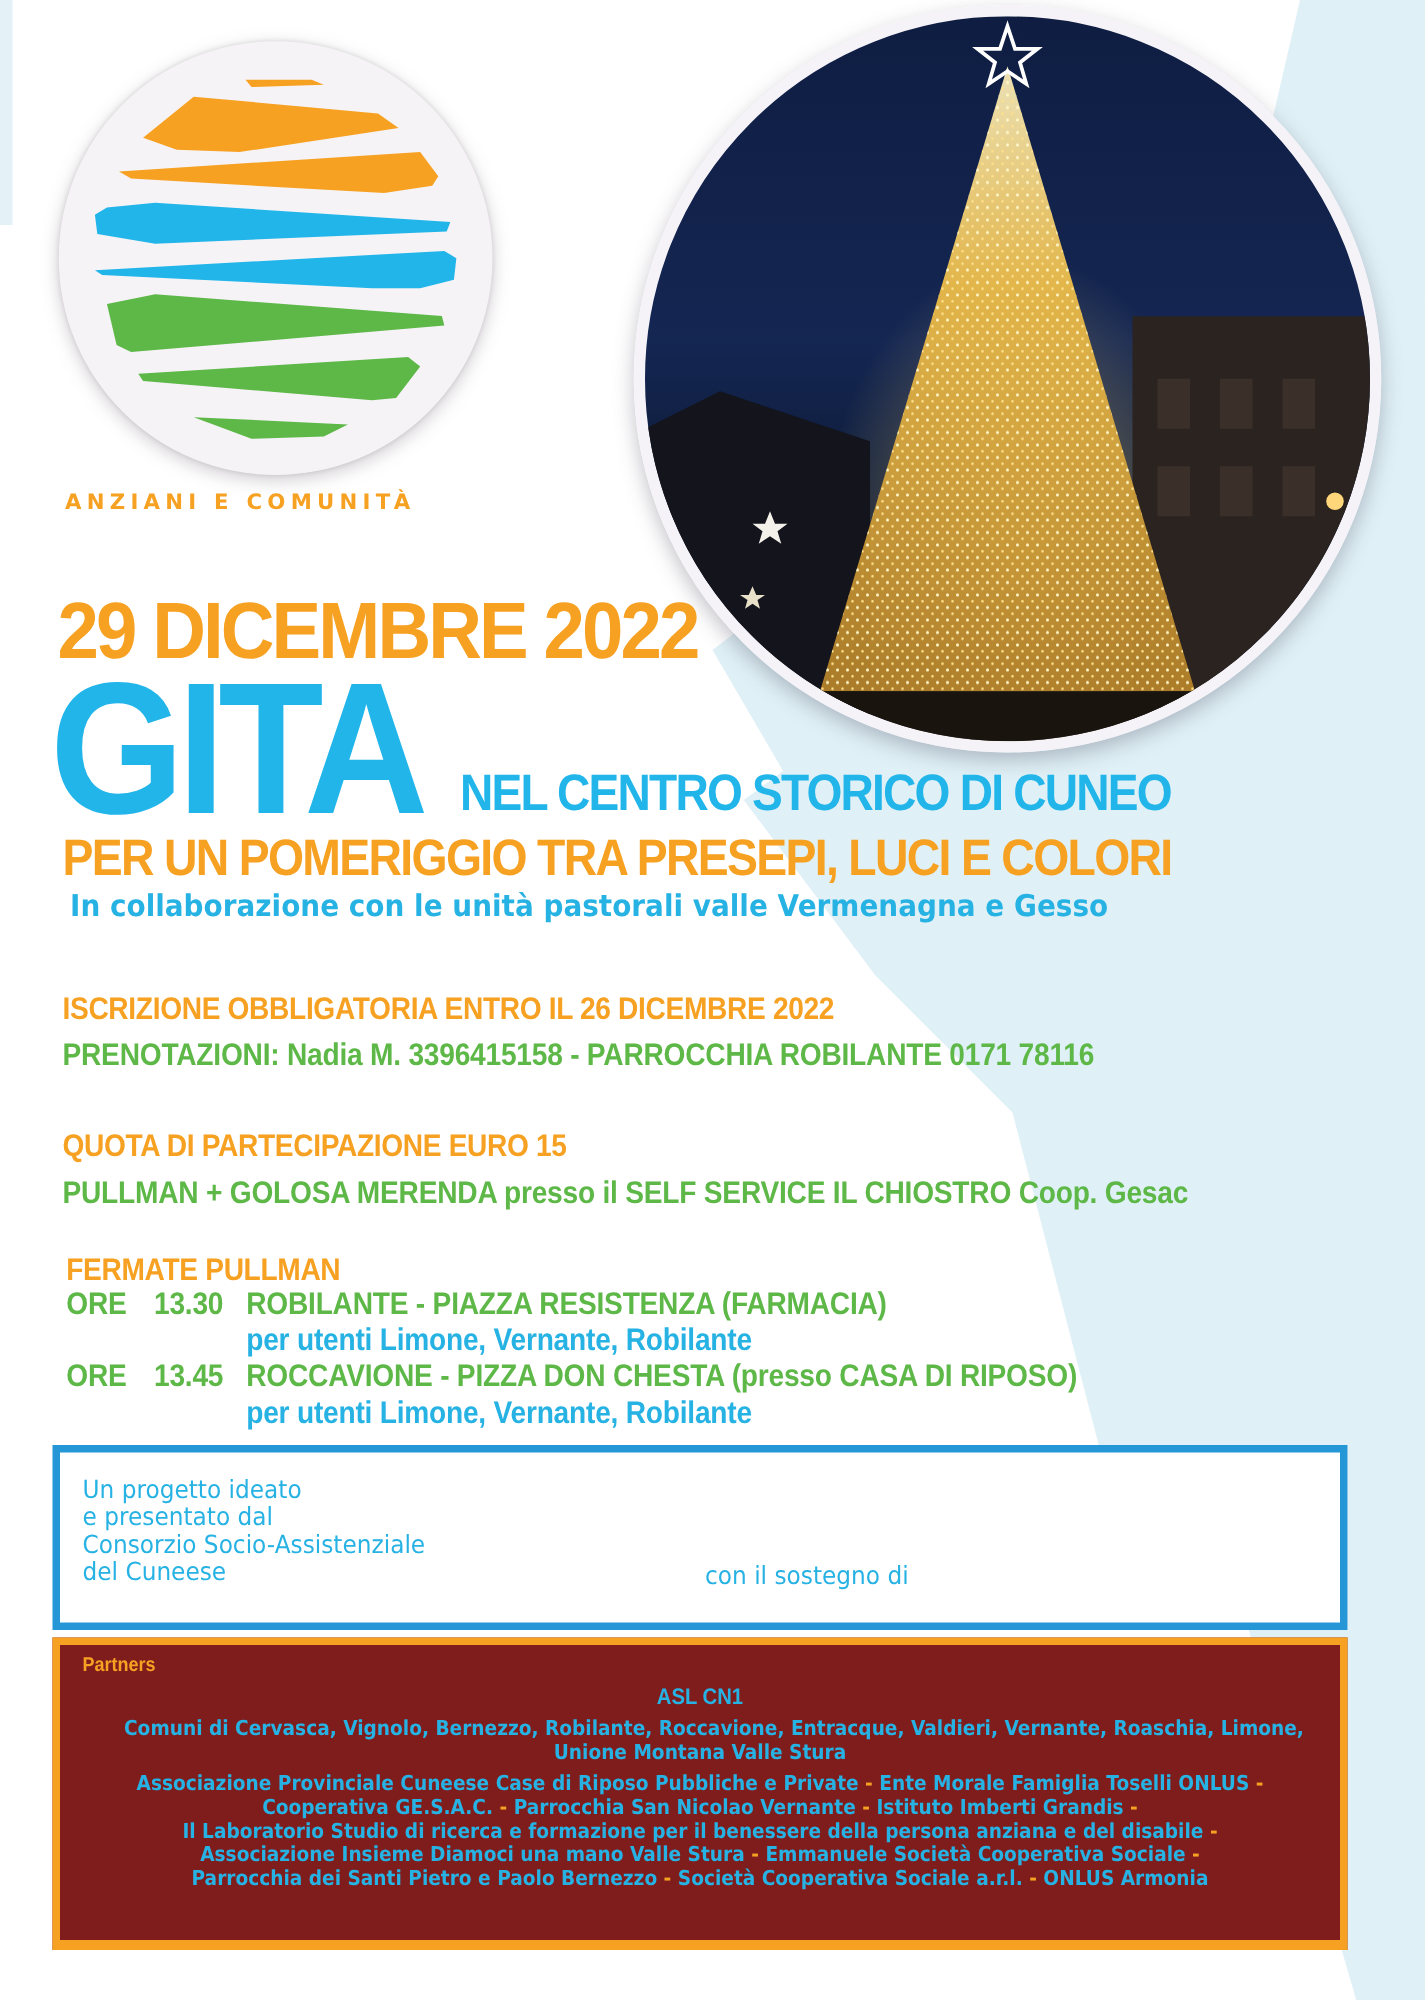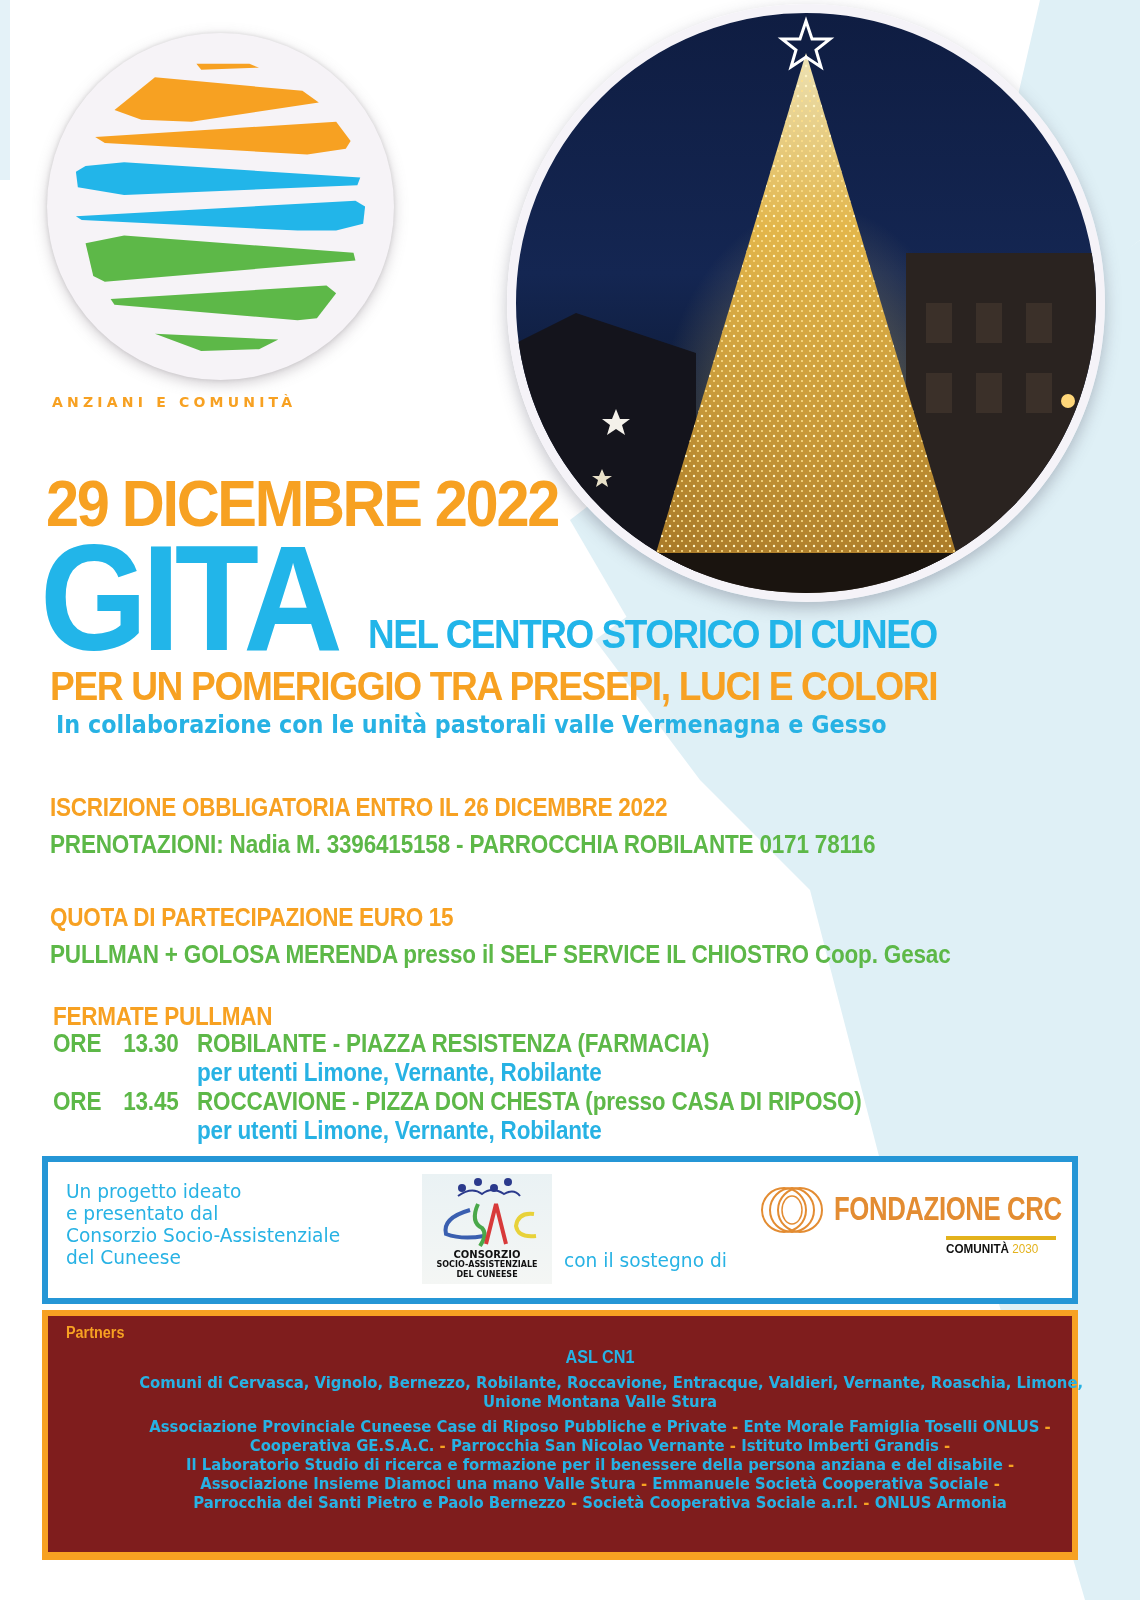--- a/index.html
+++ b/index.html
@@ -13,21 +13,21 @@
   .logo-circle {
     position: absolute; left: 47px; top: 33px; width: 347px; height: 347px; border-radius: 50%;
     background: #f6f3f7; box-shadow: 0 4px 14px rgba(120,110,120,0.35), 0 0 4px rgba(0,0,0,0.12);
     z-index: 2; overflow: hidden;
   }
   .logo-circle svg { width: 100%; height: 100%; display: block; }
 
   .brand { position: absolute; left: 48px; top: 394px; z-index: 2; }
   .brand-name { font-family: "DejaVu Sans", sans-serif; font-weight: bold; font-size: 33px; letter-spacing: 1.5px; color: #27b2e4; line-height: 36px; white-space: nowrap; }
   .brand-name .accent { color: #f7a122; }
-  .brand-sub { font-family: "DejaVu Sans", sans-serif; font-weight: bold; font-size: 14px; letter-spacing: 4.2px; color: #f7a122; margin-left: 4px; line-height: 16px; white-space: nowrap; }
+  .brand-sub { font-family: "DejaVu Sans", sans-serif; font-weight: bold; font-size: 17px; letter-spacing: 4.2px; color: #f7a122; margin-left: 4px; line-height: 16px; white-space: nowrap; }
 
   
   .photo {
     position: absolute; left: 507px; top: 4px; width: 598px; height: 598px; border-radius: 50%;
     border: 9px solid #f5f3f8; box-shadow: 0 6px 16px rgba(80,80,100,0.35);
     z-index: 2; overflow: hidden;
     background:
       radial-gradient(ellipse 40% 60% at 52% 75%, rgba(255,220,120,0.55), rgba(255,200,80,0) 70%),
       linear-gradient(180deg, #0f1d42 0%, #142652 45%, #0d1a35 70%, #1c1a22 100%);
   }
@@ -68,21 +68,21 @@
   .crc-rule { position: absolute; left: 190px; top: 54px; width: 110px; height: 4px; background: #e3b21c; }
   .crc-community { position: absolute; left: 190px; top: 59px; font-family: "Liberation Sans", sans-serif; font-weight: bold; font-size: 13px; color: #111; white-space: nowrap; transform: scaleX(0.9); transform-origin: left; }
   .crc-community .year { color: #e3b21c; font-weight: normal; }
 
   
   .partners-box {
     position: absolute; left: 42px; top: 1310px; width: 1036px; height: 250px; z-index: 3;
     border: 6px solid #f7a122; border-bottom-width: 8px; background: #7f1d1d;
   }
   .partners-title { position: absolute; left: 18px; top: 8px; font-weight: bold; font-size: 16px; color: #f7a122; transform: scaleX(0.9); transform-origin: left; }
-  .partners-body { position: absolute; left: 0; top: 32px; width: 100%; text-align: center; font-family: "DejaVu Sans", sans-serif; font-weight: bold; color: #27b2e4; font-size: 16.5px; line-height: 19px; margin-left: 40px; }
+  .partners-body { position: absolute; left: 0; top: 32px; width: 100%; text-align: center; font-family: "DejaVu Sans", sans-serif; font-weight: bold; color: #27b2e4; font-size: 16.5px; line-height: 19px; }
   .partners-body .p-line { white-space: nowrap; transform: scaleX(0.9); }
   .partners-body .gap { height: 6px; }
   .sep { color: #f7a122; }
 </style>
 </head>
 <body>
 
 <svg class="bg-shape" viewBox="0 0 1140 1600" preserveAspectRatio="none">
   <polygon points="0,0 10,0 10,180 0,180" fill="#e4f2f8"></polygon>
   <polygon points="595,640 1140,240 1140,1600 1085,1600 960,1170 880,1160 810,890 700,780" fill="#dff0f6"></polygon>
@@ -171,50 +171,21 @@
   <div class="stop-sub blue">per utenti Limone, Vernante, Robilante</div>
 </div>
 
 <div class="sponsor-box">
   <div class="sponsor-text">
     <div>Un progetto ideato</div>
     <div>e presentato dal</div>
     <div>Consorzio Socio-Assistenziale</div>
     <div>del Cuneese</div>
   </div>
-  <div class="csac-logo">
-    <svg viewBox="0 0 130 80" width="130" height="80">
-      <circle cx="40" cy="14" r="4" fill="#2b3a8c"></circle>
-      <circle cx="56" cy="8" r="4" fill="#2b3a8c"></circle>
-      <circle cx="72" cy="14" r="4" fill="#2b3a8c"></circle>
-      <circle cx="86" cy="8" r="4" fill="#2b3a8c"></circle>
-      <path d="M36,22 Q50,12 60,20 Q70,12 82,20 Q92,14 98,22" fill="none" stroke="#2b3a8c" stroke-width="2"></path>
-      <path d="M48,36 Q20,44 24,60 Q40,66 62,62" fill="none" stroke="#3a5fb0" stroke-width="4"></path>
-      <path d="M56,30 Q48,48 60,54 Q66,60 58,72" fill="none" stroke="#4aa84a" stroke-width="4"></path>
-      <path d="M64,70 L74,30 L84,70" fill="none" stroke="#d83a3a" stroke-width="4"></path>
-      <path d="M112,40 Q96,38 94,52 Q96,64 114,62" fill="none" stroke="#e8d23a" stroke-width="4"></path>
-    </svg>
-    <div class="csac-label">
-      <div class="big">CONSORZIO</div>
-      <div>SOCIO-ASSISTENZIALE</div>
-      <div>DEL CUNEESE</div>
-    </div>
-  </div>
   <div class="support-text">con il sostegno di</div>
-  <div class="crc-logo">
-    <svg viewBox="0 0 80 60" width="80" height="60" style="position:absolute;left:0;top:0;">
-      <ellipse cx="28" cy="28" rx="22" ry="22" fill="none" stroke="#e38c32" stroke-width="2"></ellipse>
-      <ellipse cx="36" cy="28" rx="22" ry="22" fill="none" stroke="#e38c32" stroke-width="2"></ellipse>
-      <ellipse cx="44" cy="28" rx="22" ry="22" fill="none" stroke="#e38c32" stroke-width="2"></ellipse>
-      <ellipse cx="36" cy="28" rx="10" ry="14" fill="none" stroke="#e38c32" stroke-width="1.5"></ellipse>
-    </svg>
-    <div class="crc-name">FONDAZIONE CRC</div>
-    <div class="crc-rule"></div>
-    <div class="crc-community"><span>COMUNITÀ</span> <span class="year">2030</span></div>
-  </div>
 </div>
 
 <div class="partners-box">
   <div class="partners-title">Partners</div>
   <div class="partners-body">
     <div class="p-line" style="font-family:'Liberation Sans',sans-serif;font-size:18px;">ASL CN1</div>
     <div class="gap"></div>
     <div class="p-line">Comuni di Cervasca, Vignolo, Bernezzo, Robilante, Roccavione, Entracque, Valdieri, Vernante, Roaschia, Limone,</div>
     <div class="p-line">Unione Montana Valle Stura</div>
     <div class="gap"></div>

